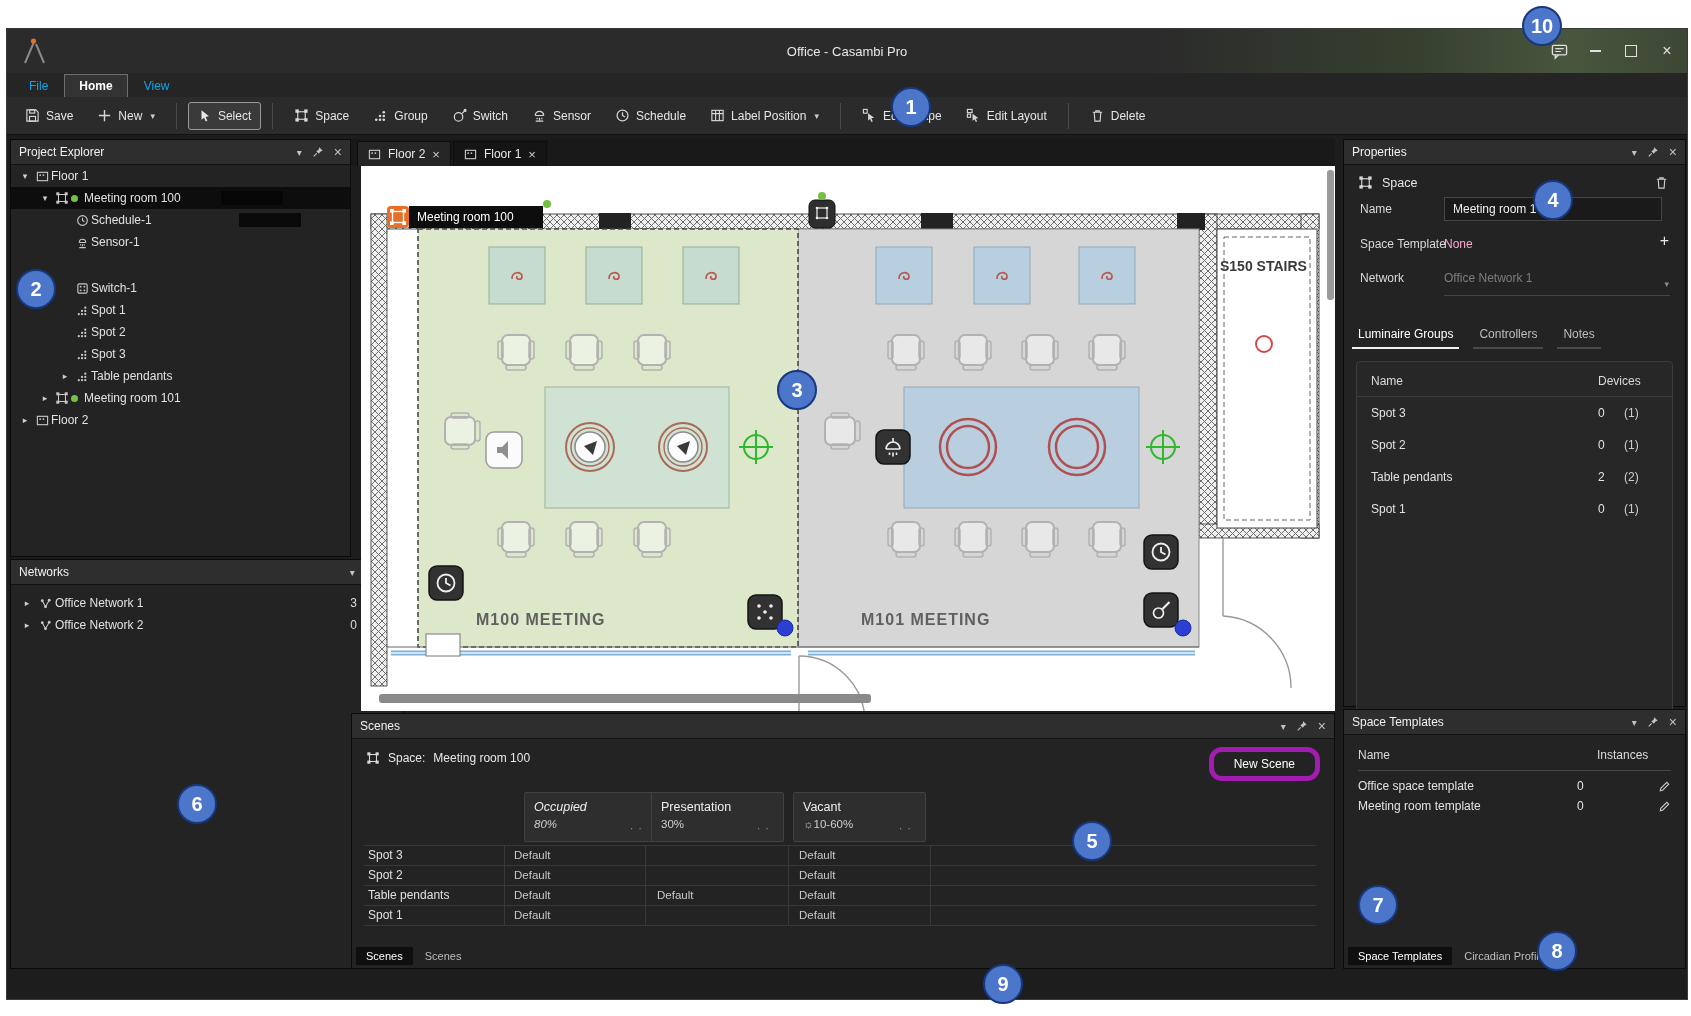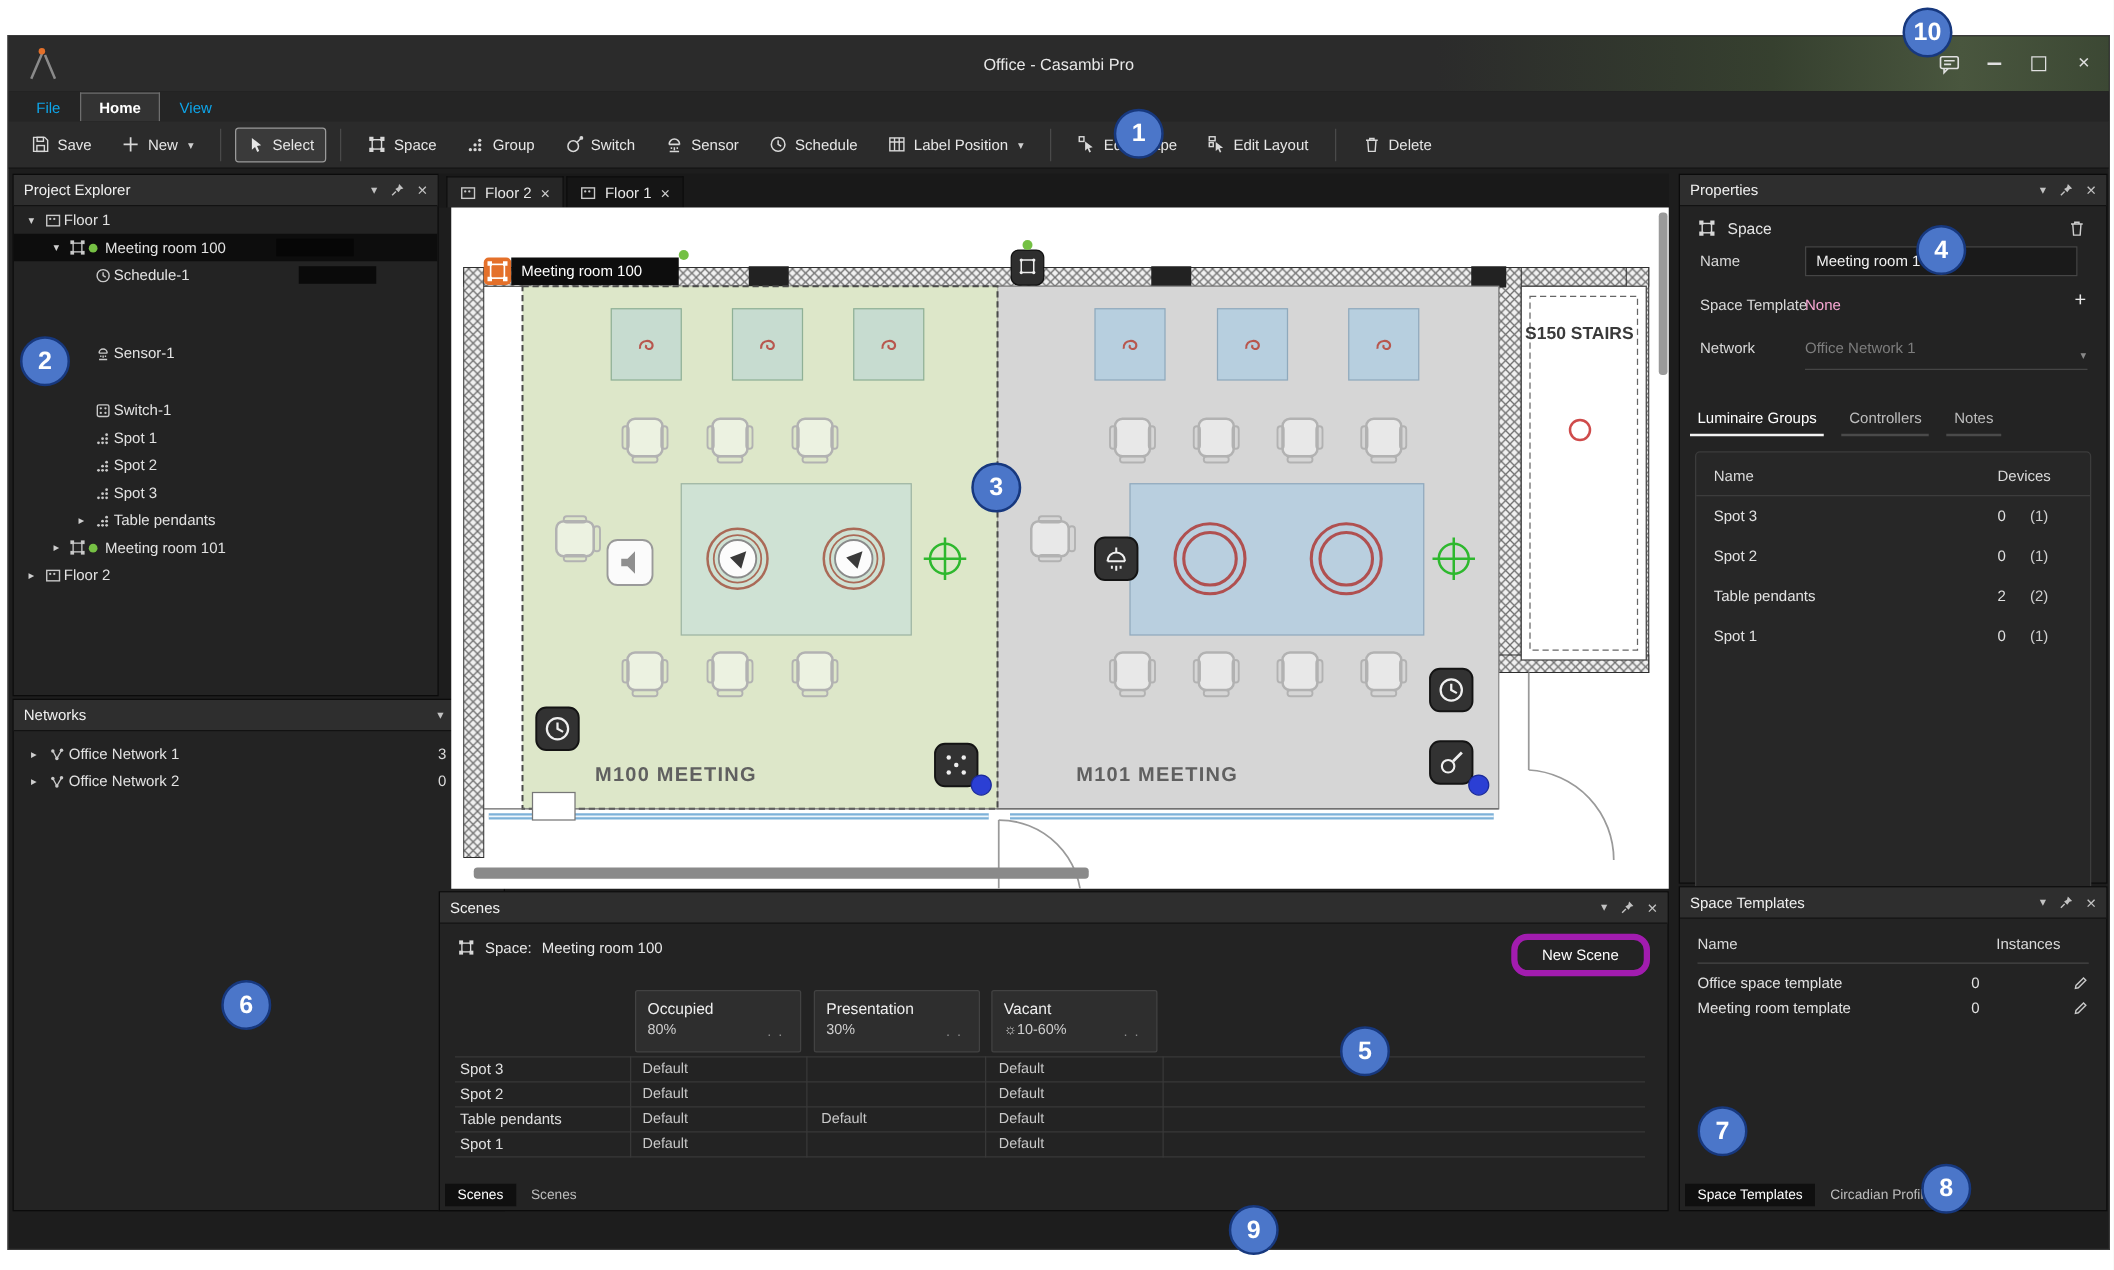--- a/index.html
+++ b/index.html
@@ -305,21 +305,21 @@
             <span class="texp"></span>
             <span class="tico">
               <svg viewBox="0 0 14 14" width="13" height="13">
                 <circle cx="7" cy="7" r="5.2" fill="none" stroke="#c9c9c9" stroke-width="1.2"></circle>
                 <path d="M7 4v3l2.2 1.3" stroke="#c9c9c9" stroke-width="1.2" fill="none"></path>
               </svg>
             </span>
             <span class="tlbl">Schedule-1</span>
             <span class="redact"></span>
           </div>
-          <div class="trow" style="padding-left: 46px; margin-top: 40px;">
+          <div class="trow" style="padding-left: 46px;">
             <span class="texp"></span>
             <span class="tico">
               <svg viewBox="0 0 14 14" width="13" height="13" fill="none" stroke="#c9c9c9" stroke-width="1.2">
                 <path d="M3.5 7a3.5 3.5 0 0 1 7 0 M3.5 7h7"></path>
                 <path d="M5 9v1.3 M7 9v2 M9 9v1.3 M3.5 12.5h7"></path>
               </svg>
             </span>
             <span class="tlbl">Sensor-1</span>
           </div>
           <div class="trow" style="padding-left: 46px; margin-top: 24px;">
@@ -695,21 +695,21 @@
               <rect x="1.5" y="1.5" width="3.6" height="3.6" fill="#d8d8d8"></rect>
               <rect x="10.9" y="1.5" width="3.6" height="3.6" fill="#d8d8d8"></rect>
               <rect x="1.5" y="10.9" width="3.6" height="3.6" fill="#d8d8d8"></rect>
               <rect x="10.9" y="10.9" width="3.6" height="3.6" fill="#d8d8d8"></rect>
             </svg>
         <span>Space:</span>
         <span>Meeting room 100</span>
       </div>
       <button class="new-scene">New Scene</button>
       <div id="scene-grid">
-            <div class="scard" style="left: 156px;">
+            <div class="scard" style="left: 172px; font-style: italic;">
               <div class="sname">Occupied</div>
               <div class="sval">80%</div>
               <div class="sdots">··</div>
             </div>
             <div class="scard" style="left: 299px;">
               <div class="sname">Presentation</div>
               <div class="sval">30%</div>
               <div class="sdots">··</div>
             </div>
             <div class="scard" style="left: 441px;">

